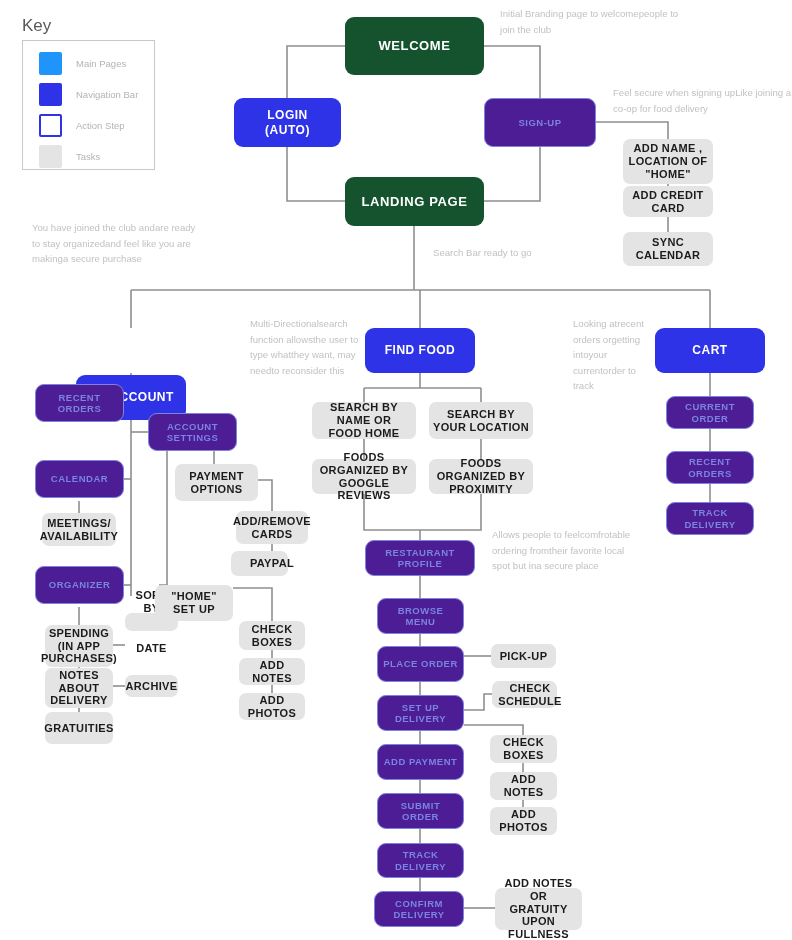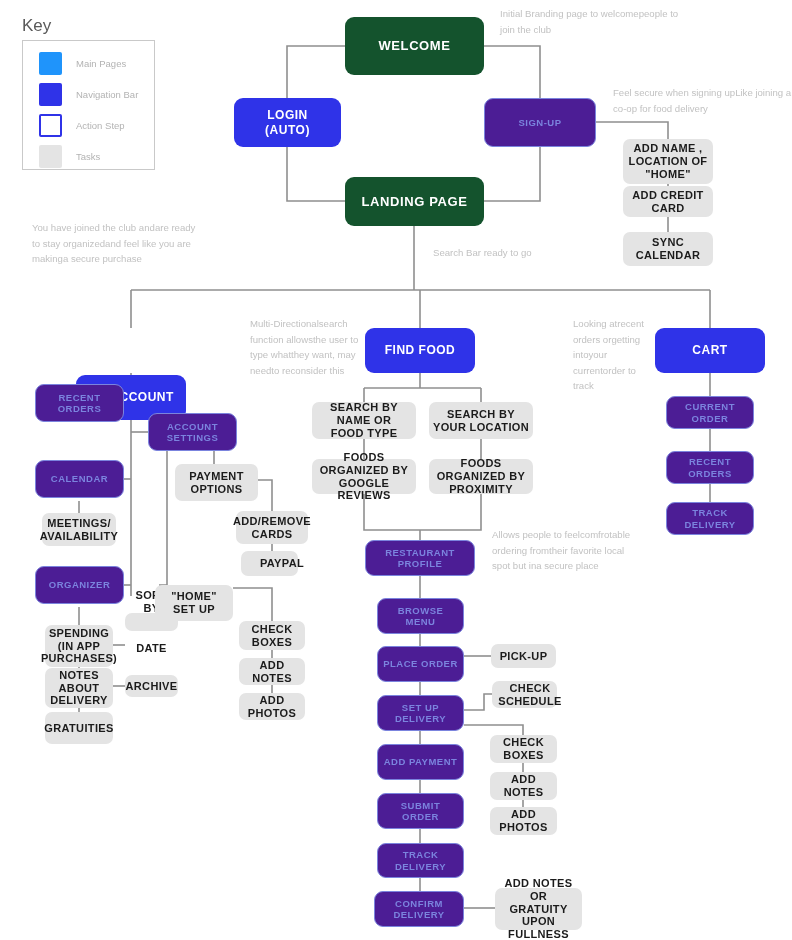--- a/index.html
+++ b/index.html
@@ -279,21 +279,21 @@
       <span>SETTINGS</span>
     </div>
   <div class="node n-task" style="left: 175px; top: 464px; width: 83px; height: 37px; flex-direction: column;">
       <span>PAYMENT</span>
       <span>OPTIONS</span>
     </div>
   <div class="node n-task" style="left: 236px; top: 511px; width: 72px; height: 33px; flex-direction: column;">
       <span>ADD/REMOVE</span>
       <span>CARDS</span>
     </div>
-  <div class="node n-task" style="left: 241px; top: 551px; width: 57px; height: 25px; flex-direction: column; padding-left: 25px;">
+  <div class="node n-task" style="left: 231px; top: 551px; width: 57px; height: 25px; flex-direction: column; padding-left: 25px;">
       <span>PAYPAL</span>
     </div>
 
   <div class="node n-action" style="left: 35px; top: 460px; width: 89px; height: 38px; flex-direction: column;">
       <span>CALENDAR</span>
     </div>
   <div class="node n-task" style="left: 42px; top: 513px; width: 74px; height: 33px; flex-direction: column;">
       <span>MEETINGS/</span>
       <span>AVAILABILITY</span>
     </div>
@@ -333,21 +333,21 @@
     </div>
   <div class="node n-task" style="left: 239px; top: 693px; width: 66px; height: 27px; flex-direction: column;">
       <span>ADD PHOTOS</span>
     </div>
 
   <div class="node n-nav" style="left: 365px; top: 328px; width: 110px; height: 45px; flex-direction: column;">
       <span>FIND FOOD</span>
     </div>
   <div class="node n-task" style="left: 312px; top: 402px; width: 104px; height: 37px; flex-direction: column;">
       <span>SEARCH BY NAME OR</span>
-      <span>FOOD TYPE</span>
+      <span>FOOD HOME</span>
     </div>
   <div class="node n-task" style="left: 429px; top: 402px; width: 104px; height: 37px; flex-direction: column;">
       <span>SEARCH BY</span>
       <span>YOUR LOCATION</span>
     </div>
   <div class="node n-task" style="left: 312px; top: 459px; width: 104px; height: 35px; flex-direction: column;">
       <span>FOODS ORGANIZED BY</span>
       <span>GOOGLE REVIEWS</span>
     </div>
   <div class="node n-task" style="left: 429px; top: 459px; width: 104px; height: 35px; flex-direction: column;">

